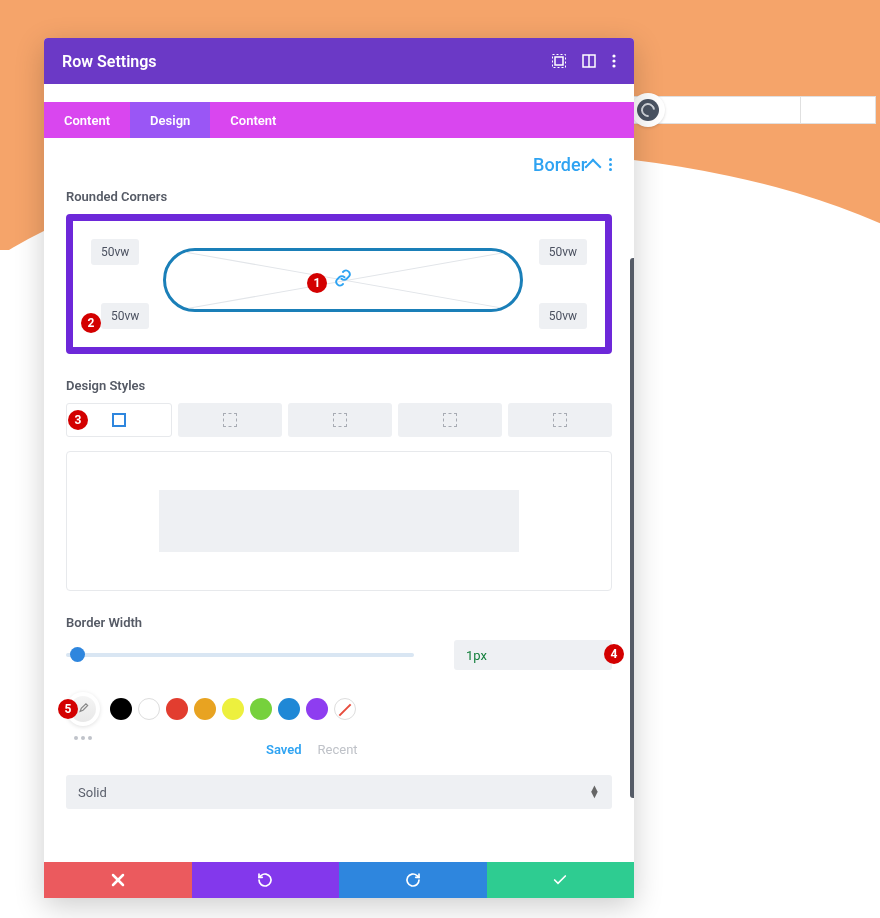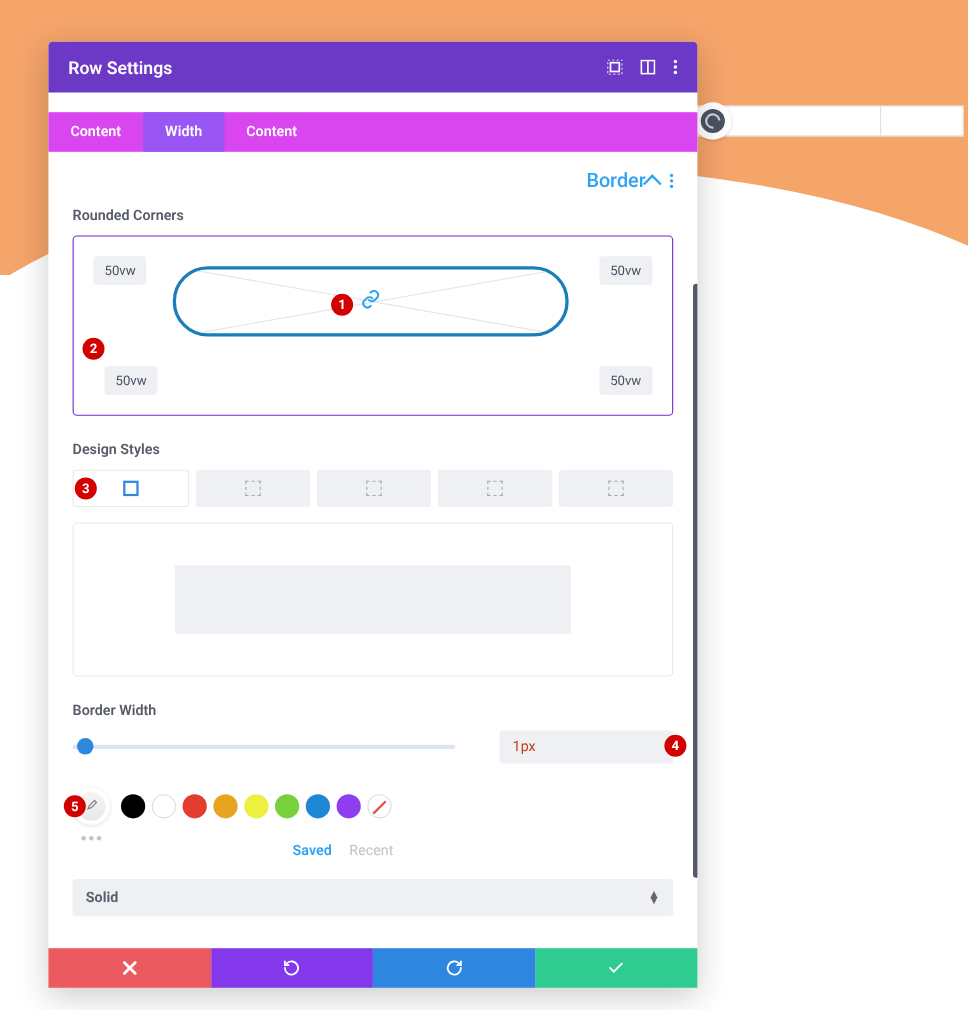--- a/index.html
+++ b/index.html
@@ -187,23 +187,23 @@
   }
   .label {
     font-size: 13px;
     color: #555a65;
     font-weight: 600;
     margin-bottom: 10px;
   }
 
   
   .rounded-box {
-    border: 1px solid #6d28d9;
+    border: 7px solid #6d28d9;
     border-radius: 4px;
-    height: 164px;
+    height: 140px;
     position: relative;
     margin-bottom: 24px;
   }
   .corner-chip {
     position: absolute;
     background: #eef0f3;
     color: #4b5160;
     font-size: 12px;
     padding: 6px 10px;
     border-radius: 3px;
@@ -306,21 +306,21 @@
   }
   .slider-val {
     width: 158px;
     height: 30px;
     background: #eef0f3;
     border-radius: 3px;
     display: flex;
     align-items: center;
     padding: 0 12px;
     font-size: 13px;
-    color: #c2410c;
+    color: #15803d;
   }
 
   
   .swatches {
     display: flex;
     gap: 6px;
     align-items: center;
     margin-bottom: 10px;
     position: relative;
   }
@@ -385,21 +385,20 @@
     height: 34px;
     background: #eef0f3;
     border-radius: 3px;
     display: flex;
     align-items: center;
     padding: 0 12px;
     font-size: 13px;
     color: #5a5f6b;
     justify-content: space-between;
     margin-bottom: 26px;
-    font-weight: bold;
   }
   .select .updown {
     font-size: 11px;
     line-height: 6px;
     color: #666;
     display:flex; flex-direction:column;
   }
 
   .dlg-footer {
     display: flex;
@@ -466,21 +465,21 @@
             <circle cx="2" cy="2" r="1.6" fill="#fff"></circle>
             <circle cx="2" cy="7" r="1.6" fill="#fff"></circle>
             <circle cx="2" cy="12" r="1.6" fill="#fff"></circle>
           </svg>
       </span>
     </div>
   </div>
 
   <div class="dlg-tabs">
     <div class="tab">Content</div>
-    <div class="tab active">Width</div>
+    <div class="tab active">Design</div>
     <div class="tab">Content</div>
   </div>
 
   <div class="dlg-body">
     <div class="scrollbar-track"></div>
 
     <div class="section-hdr">
       <h2>Border</h2>
       <div class="sec-icons">
         <div class="chev-up"></div>

